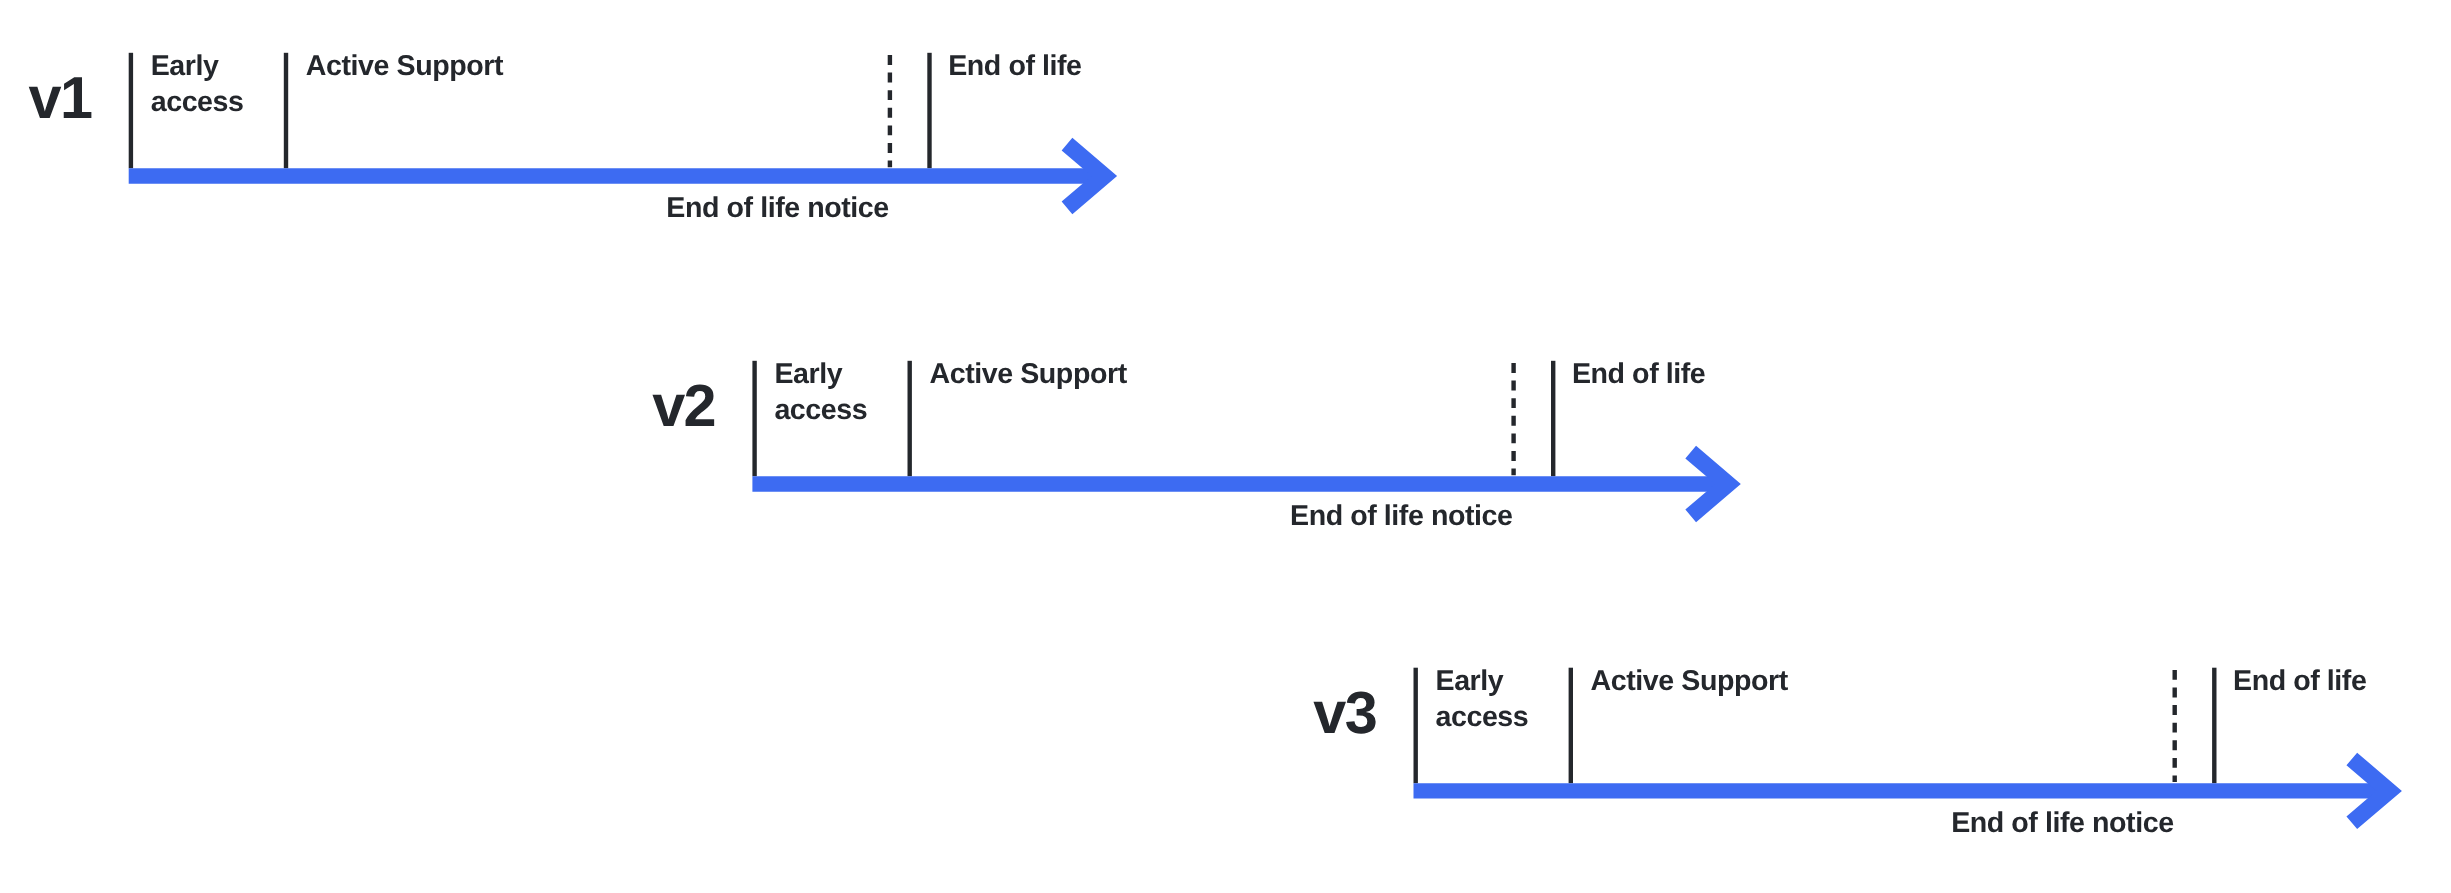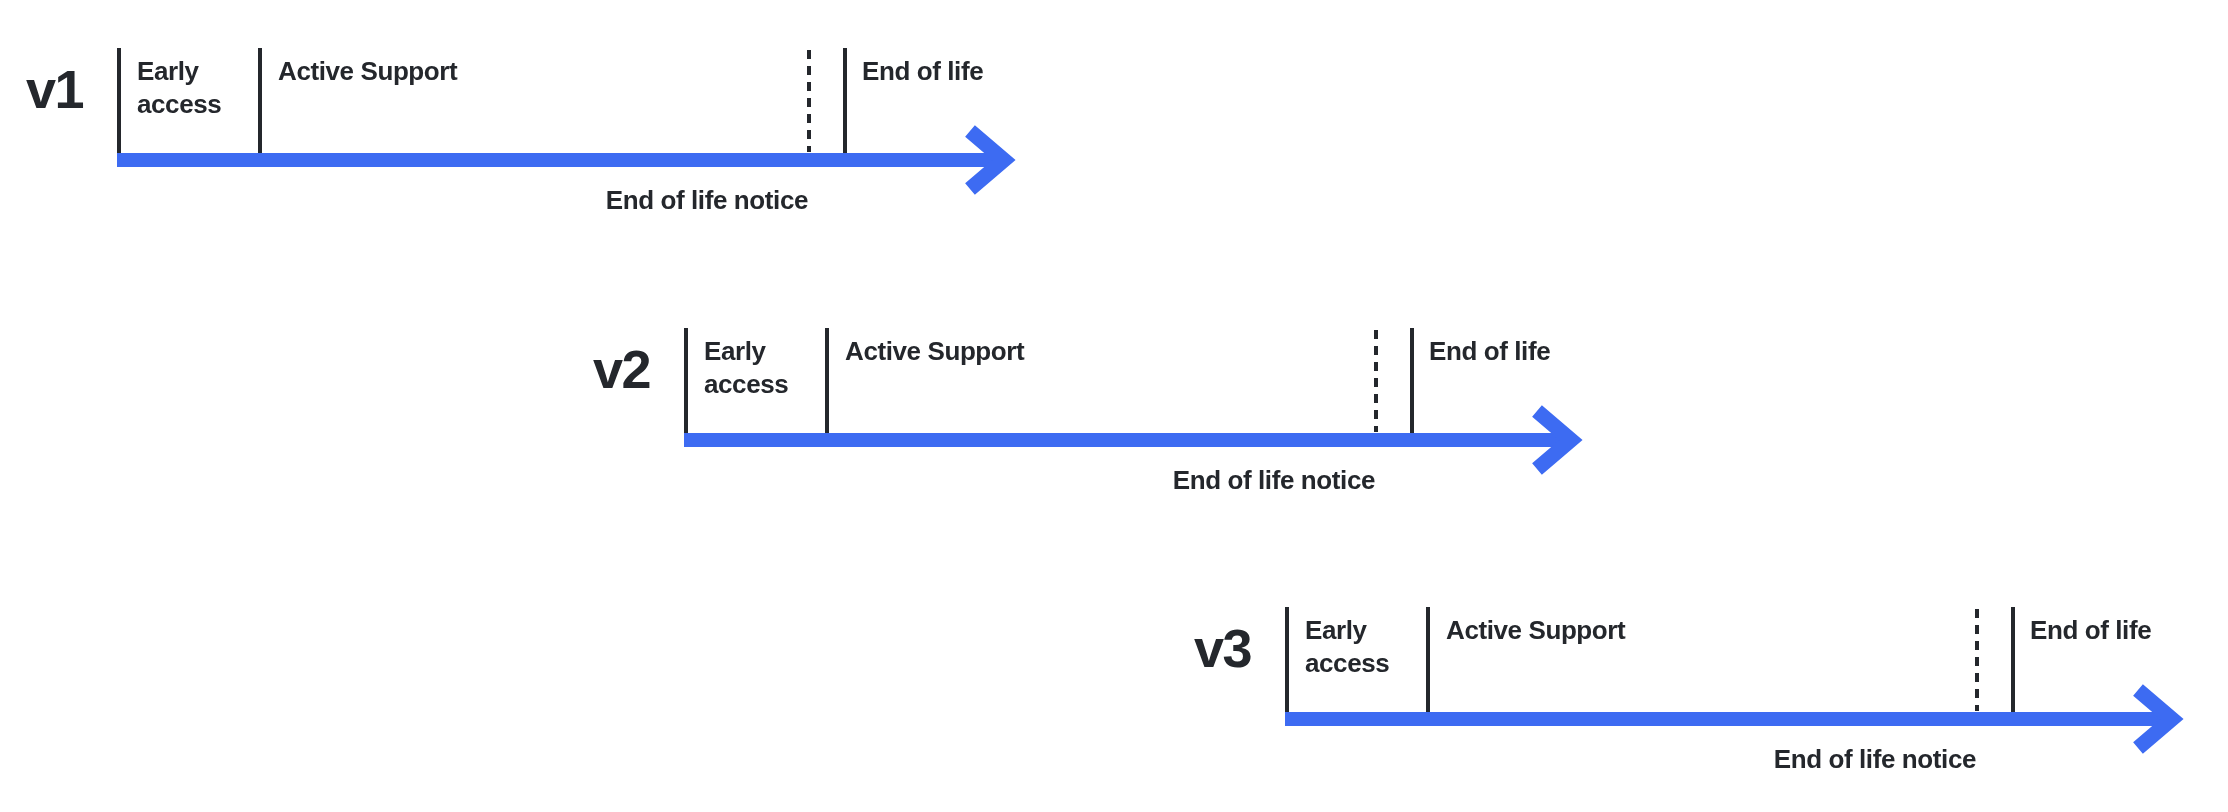--- a/index.html
+++ b/index.html
@@ -64,21 +64,20 @@
     stroke-miterlimit: 12;
   }
   .lbl {
     position: absolute;
     font-size: 26px;
     line-height: 33px;
     font-weight: 700;
     letter-spacing: -0.4px;
     color: var(--text-dark, #24272C);
     white-space: nowrap;
-    margin-top: 12px;
   }
   .lbl.early {
     left: 20px;
     top: -5px;
     width: 98px;
     white-space: normal;
   }
   .lbl.active {
     left: 161px;
     top: -5px;

